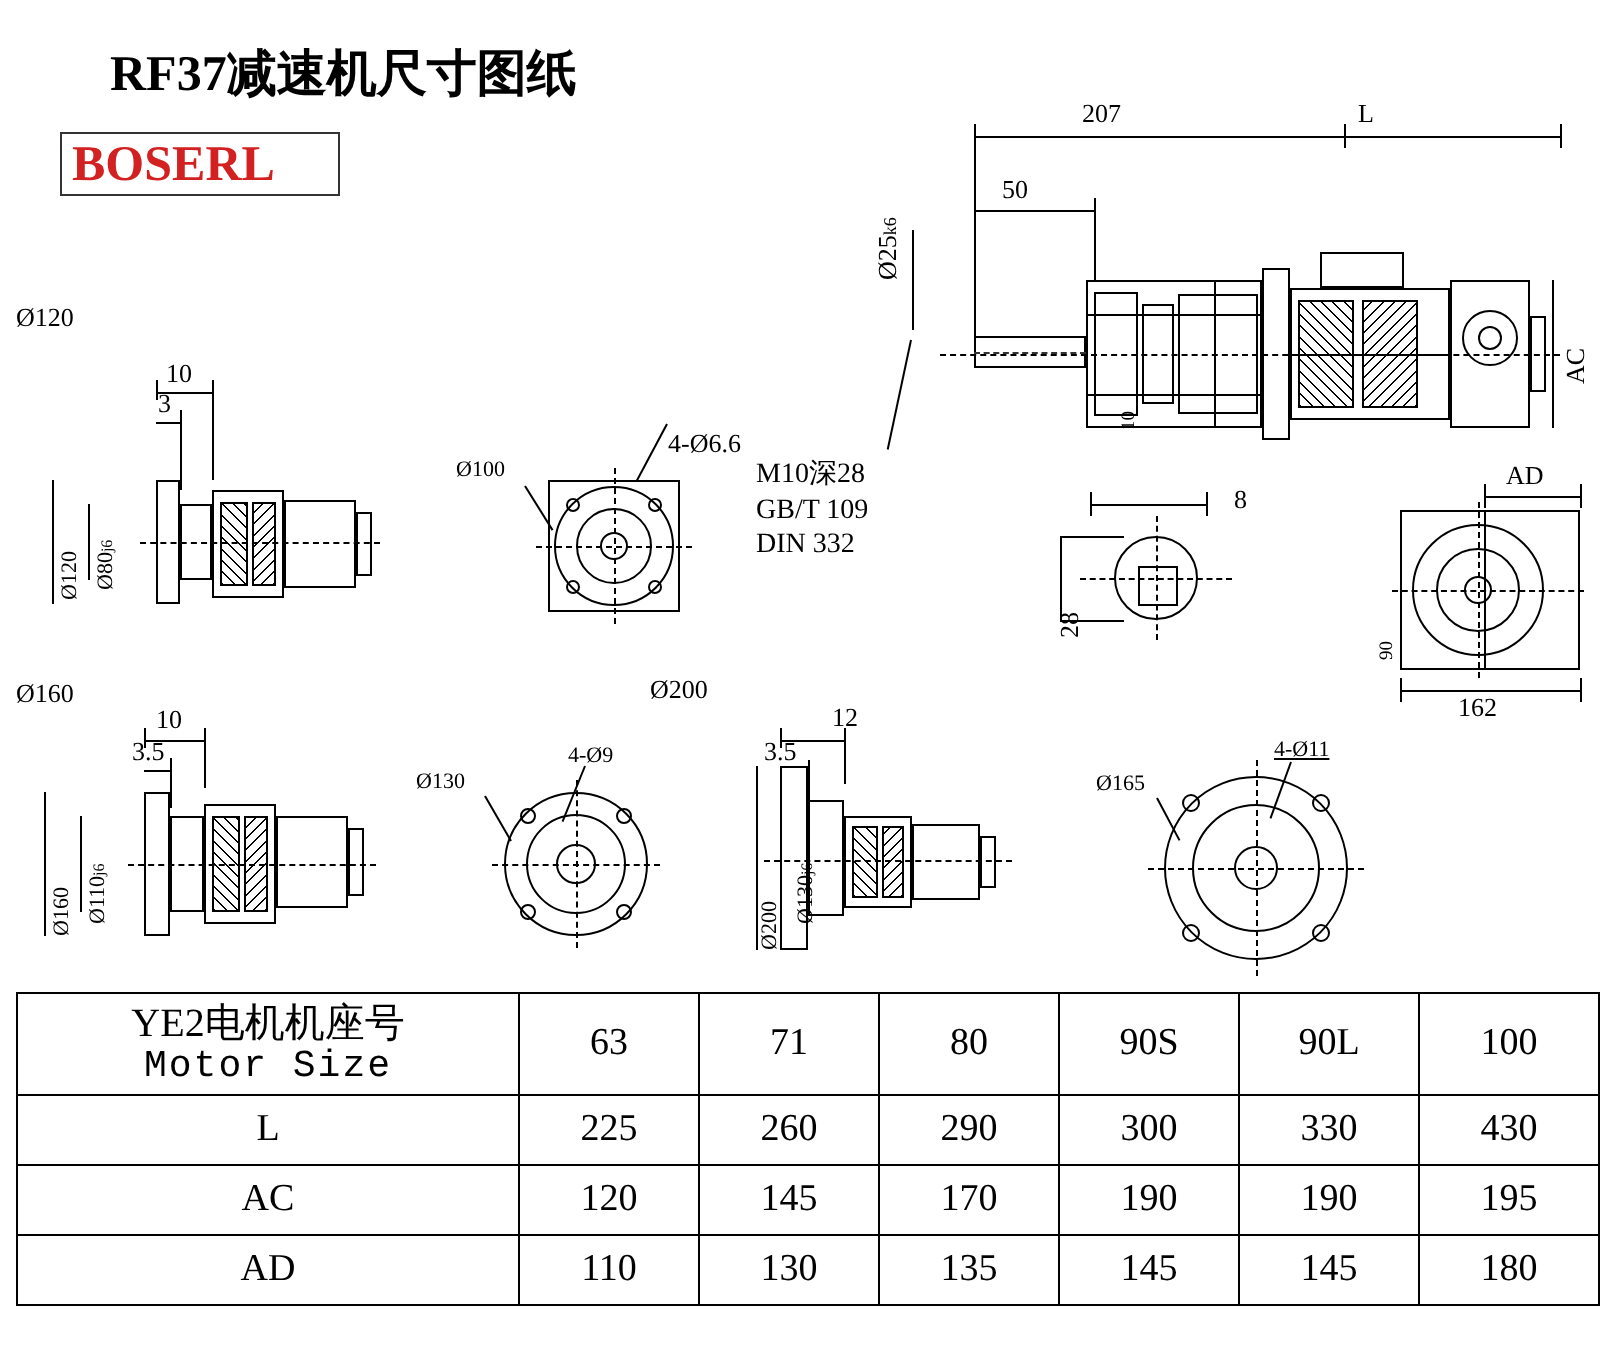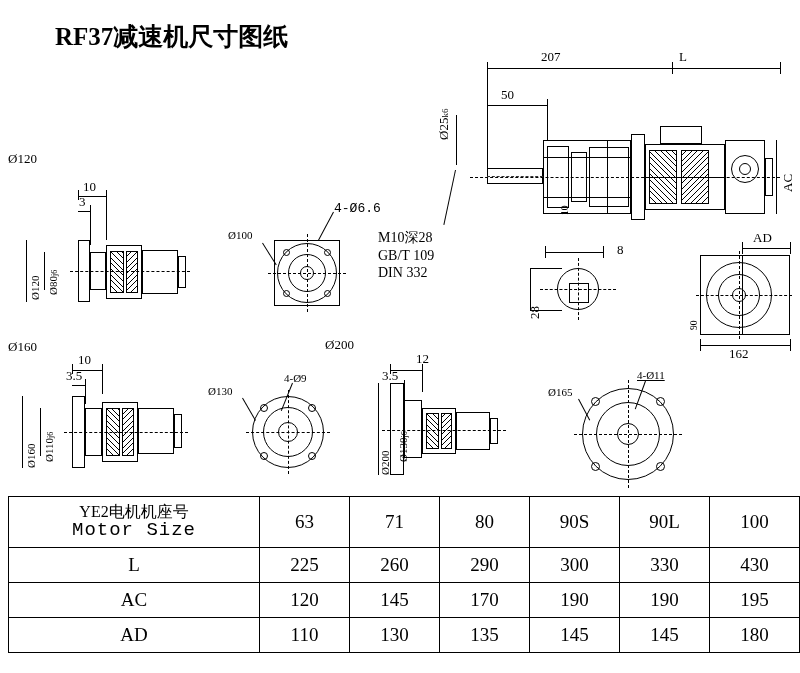--- a/index.html
+++ b/index.html
@@ -123,21 +123,21 @@
     padding: 2px 0;
     height: 30px;
   }
   #spec-table td.rowhdr {
     width: 250px;
   }
   #spec-table td.datacell {
     width: 89px;
   }
   .hdr-cn {
-    font-size: 16px;
+    font-size: 20px;
     line-height: 1.1;
     font-family: "Liberation Serif", serif;
   }
   .hdr-en {
     font-size: 19px;
     line-height: 1.1;
     font-family: "Liberation Mono", monospace;
     letter-spacing: 1px;
   }
   #spec-table tr.head td { height: 46px; }
@@ -149,20 +149,23 @@
     line-height: 1.25;
   }
 </style>
 </head>
 <body>
 
 <div class="page">
 
   <div id="page-title">RF37减速机尺寸图纸</div>
 
+  <div id="logo-box">
+    <div id="logo-text">BOSERL</div>
+  </div>
 
   <div>
 
     <div class="ln hl" style="left:487px;top:68px;width:185px;"></div>
     <div class="ln vl" style="left:487px;top:62px;height:110px;"></div>
     <div class="ln vl" style="left:672px;top:62px;height:12px;"></div>
     <div class="dim" style="left:541px;top:50px;">207</div>
 
     <div class="ln hl" style="left:610px;top:68px;width:170px;"></div>
     <div class="ln vl" style="left:780px;top:62px;height:12px;"></div>
@@ -283,21 +286,21 @@
       <span>Ø120</span>
     </div>
     <div class="dim rot90 small" style="left:48px;top:295px;">
       <span>Ø80</span><span style="font-size:8px;">j6</span>
     </div>
     <div class="ln vl" style="left:26px;top:240px;height:62px;"></div>
     <div class="ln vl" style="left:44px;top:252px;height:38px;"></div>
   </div>
 
   <div>
-    <div class="dim" style="left:334px;top:202px;font-family:Liberation Mono, monospace;">4-Ø6.6</div>
+    <div class="dim" style="left:334px;top:215px;">4-Ø6.6</div>
     <div class="ln" style="left:333px;top:212px;width:1px;height:36px;transform:rotate(28deg);transform-origin:top;"></div>
 
     <div class="box" style="left:274px;top:240px;width:66px;height:66px;background:#fff;"></div>
     <div class="circ" style="left:277px;top:243px;width:60px;height:60px;"></div>
     <div class="circ" style="left:288px;top:254px;width:38px;height:38px;"></div>
     <div class="circ" style="left:300px;top:266px;width:14px;height:14px;"></div>
     <div class="circ" style="left:283px;top:249px;width:7px;height:7px;"></div>
     <div class="circ" style="left:324px;top:249px;width:7px;height:7px;"></div>
     <div class="circ" style="left:283px;top:290px;width:7px;height:7px;"></div>
     <div class="circ" style="left:324px;top:290px;width:7px;height:7px;"></div>

